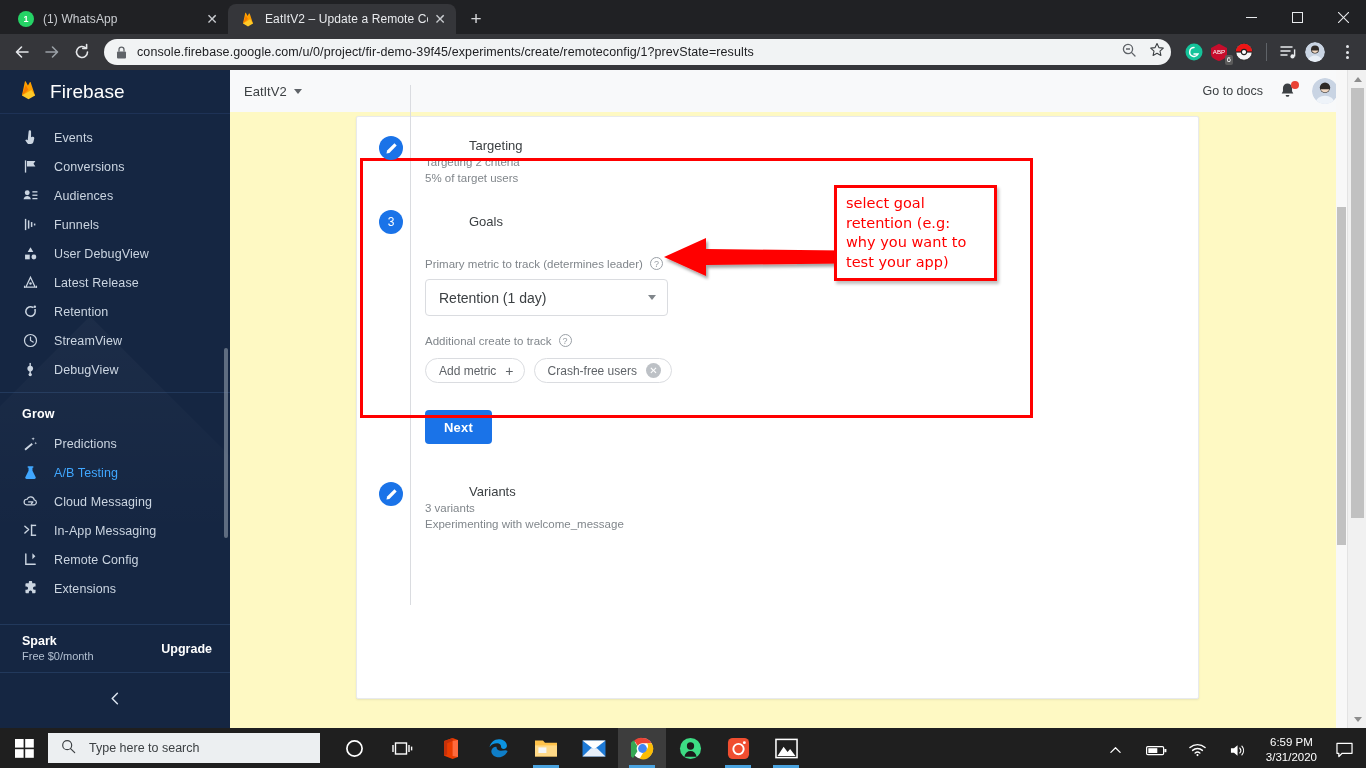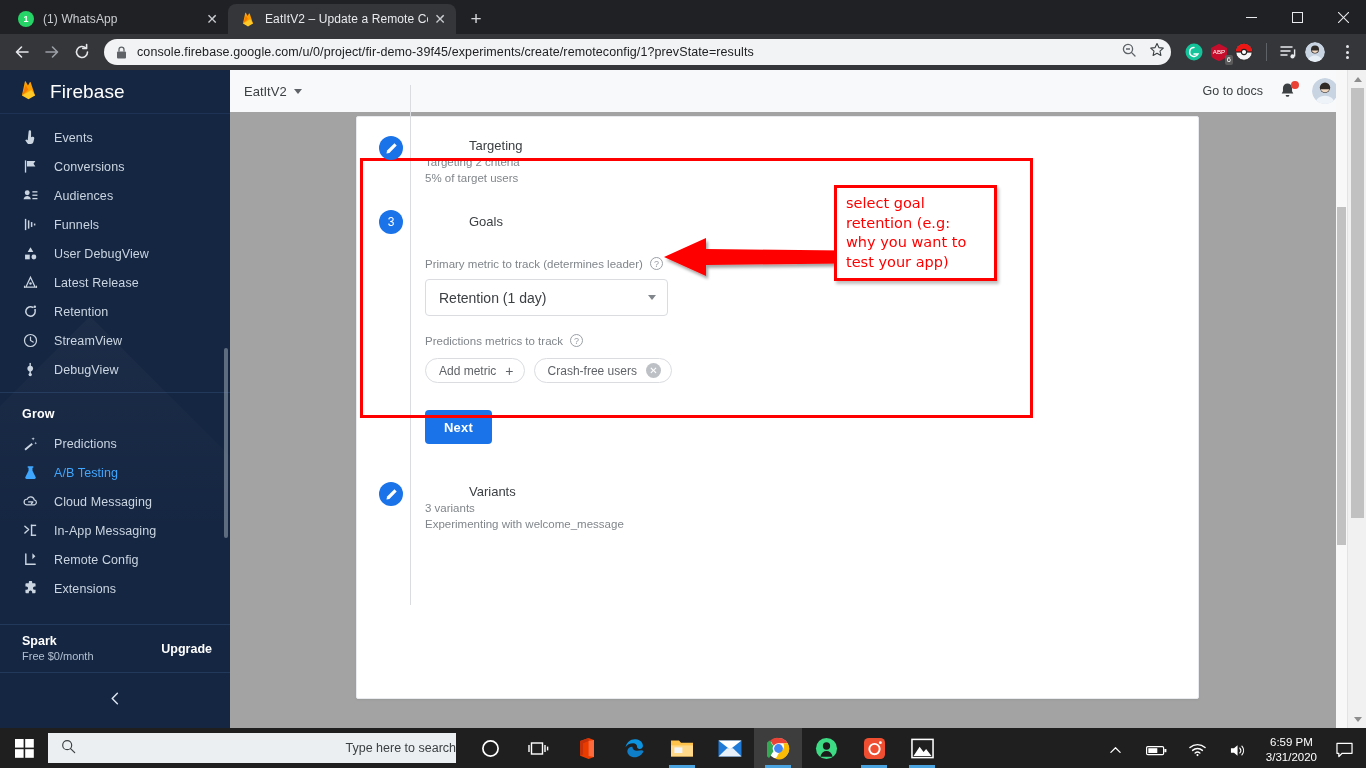--- a/index.html
+++ b/index.html
@@ -119,21 +119,21 @@
     position: absolute; bottom: 0; left: 0; right: 0; height: 56px;
     border-top: 1px solid #22395c; display: flex; align-items: center; justify-content: center;
     color: #dbe4ef; font-size: 17px;
   }
   .fbnav-scroll {
     position: absolute; right: 2px; top: 278px; width: 4px; height: 190px;
     background: #9aa6b5; border-radius: 2px; opacity: .55;
   }
 
   
-  .content { flex: 1; background: #a3a3a3; position: relative; overflow: hidden; }
+  .content { flex: 1; background: #fef9c3; position: relative; overflow: hidden; }
   .content-header {
     height: 42px; background: #f8f9fa; display: flex; align-items: center;
     padding: 0 14px 0 14px; justify-content: space-between;
   }
   .proj-sel { display: flex; align-items: center; gap: 7px; font-size: 13px; color: #3c4043; }
   .caret-dn {
     width: 0; height: 0; border-left: 4.5px solid transparent; border-right: 4.5px solid transparent;
     border-top: 5px solid #5f6368;
   }
   .hdr-right { display: flex; align-items: center; gap: 15px; padding-right: 14px; }
@@ -240,23 +240,23 @@
   .tri-up { width: 0; height: 0; border-left: 4.5px solid transparent; border-right: 4.5px solid transparent; border-bottom: 5px solid #8d8d8d; }
   .tri-dn { width: 0; height: 0; border-left: 4.5px solid transparent; border-right: 4.5px solid transparent; border-top: 5px solid #8d8d8d; }
 
   
   .taskbar {
     position: absolute; left: 0; top: 728px; width: 1366px; height: 40px;
     background: #1f1f1f; display: flex; align-items: center;
   }
   .tb-start { width: 48px; height: 40px; display: flex; align-items: center; justify-content: center; }
   .tb-search {
-    width: 408px; height: 30px; background: #eceff1; border-radius: 0;
+    width: 272px; height: 30px; background: #eceff1; border-radius: 0;
     display: flex; align-items: center; gap: 13px; padding-left: 13px;
-    font-size: 12.5px; color: #3c4043; justify-content: space-between;
+    font-size: 12.5px; color: #3c4043;
   }
   .tb-apps { display: flex; align-items: center; height: 40px; margin-left: 10px; }
   .tb-app {
     width: 48px; height: 40px; display: flex; align-items: center; justify-content: center;
     position: relative;
   }
   .tb-app.running::after {
     content: ""; position: absolute; bottom: 0; left: 11px; width: 26px; height: 3px; background: #4aa3df;
   }
   .tb-app.focused { background: #3d3d3d; }
@@ -646,21 +646,21 @@
                   <span class="helpicon">?</span>
                 </div>
                 <div class="select" style="margin-top:9px">
                   <span>Retention (1 day)</span>
                   <span class="caret-dn" style="border-top-color:#80868b"></span>
                 </div>
               </div>
 
               <div style="margin-top:18px">
                 <div class="fieldlabel">
-                  <span>Predictions metrics to track</span>
+                  <span>Additional create to track</span>
                   <span class="helpicon">?</span>
                 </div>
                 <div class="chiprow" style="margin-top:11px">
                   <div class="chip">
                     <span>Add metric</span>
                     <span class="plus">+</span>
                   </div>
                   <div class="chip">
                     <span>Crash-free users</span>
                     <span class="xcircle">✕</span>

